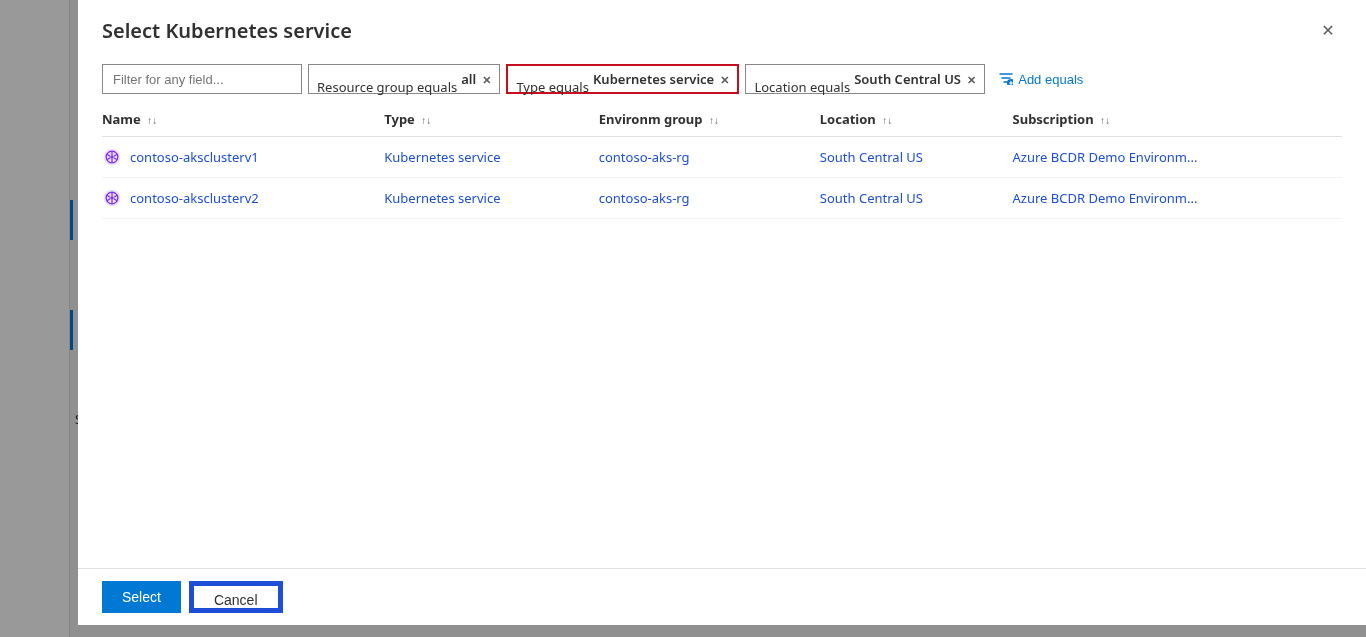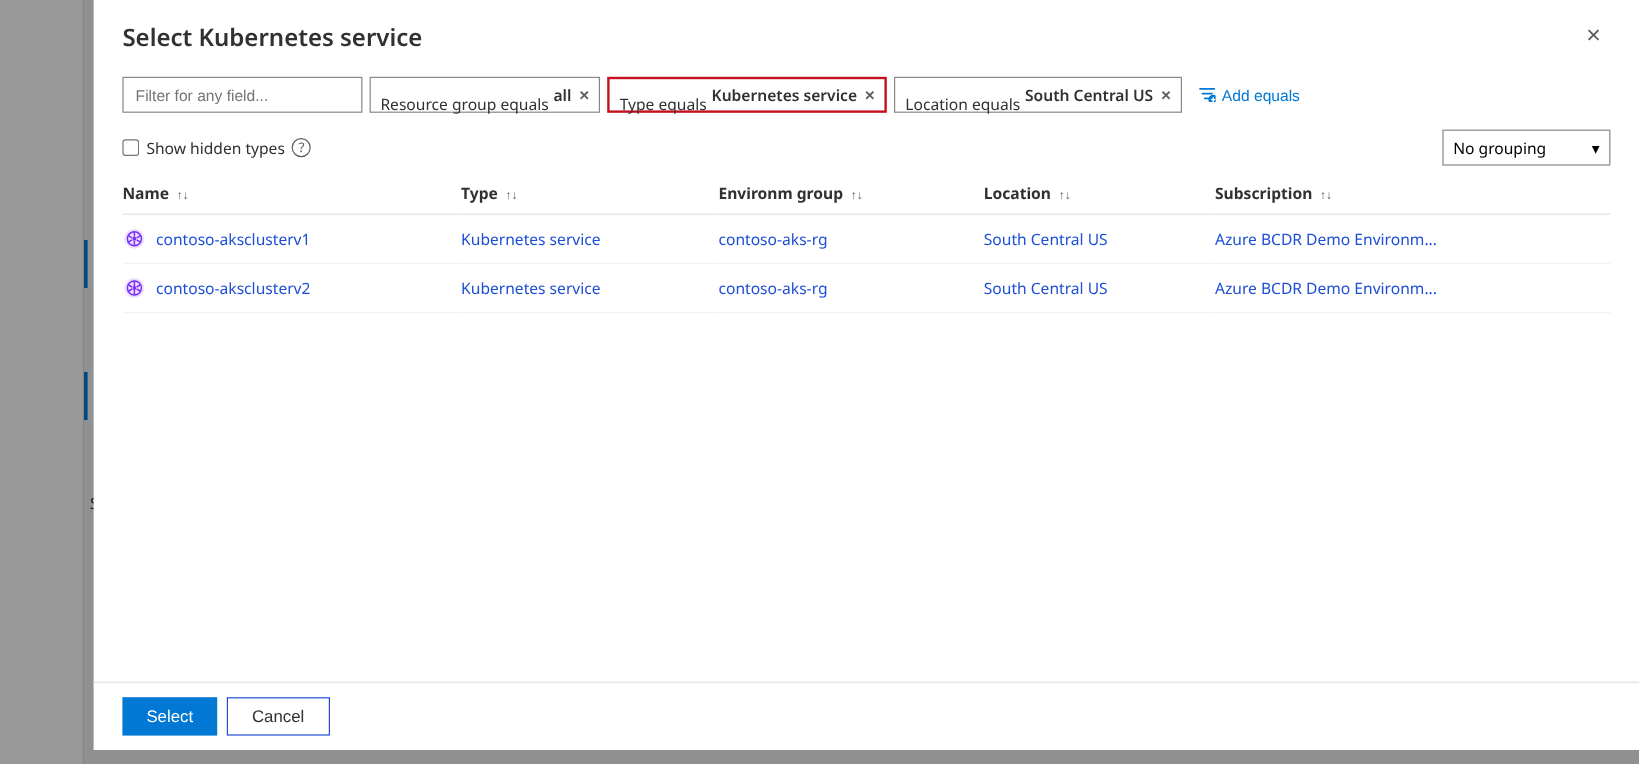--- a/index.html
+++ b/index.html
@@ -284,21 +284,21 @@
       color: #fff;
       border: none;
       padding: 6px 20px;
       font-size: 14px;
       cursor: pointer;
       height: 32px;
     }
     .btn-secondary {
       background: #fff;
       color: #323130;
-      border: 1px solid #1d4ed8;
+      border: 5px solid #1d4ed8;
       padding: 6px 20px;
       font-size: 14px;
       cursor: pointer;
       height: 32px;
     }
   </style>
 </head>
 <body>
 
 <div class="page-wrapper">
@@ -344,31 +344,20 @@
           <svg width="14" height="14" viewBox="0 0 14 14" fill="none">
             <path d="M1 3h12M3 7h8M5 11h4" stroke="#0078d4" stroke-width="1.5" stroke-linecap="round"></path>
             <circle cx="12" cy="12" r="4" fill="#0078d4"></circle>
             <path d="M10.5 12h3M12 10.5v3" stroke="white" stroke-width="1.2" stroke-linecap="round"></path>
           </svg>
         </span>
         <span>Add equals</span>
       </button>
     </div>
 
-    <div class="options-bar">
-      <label class="checkbox-label">
-        <input type="checkbox" style="">
-        <span>Show hidden types</span>
-        <span class="info-icon">?</span>
-      </label>
-      <div class="grouping-select">
-        <span>No grouping</span>
-        <span>▾</span>
-      </div>
-    </div>
 
     <div class="table-area">
       <table>
         <thead>
           <tr>
             <th>
               <span>Name</span>
               <span class="sort-icon">↑↓</span>
             </th>
             <th>

